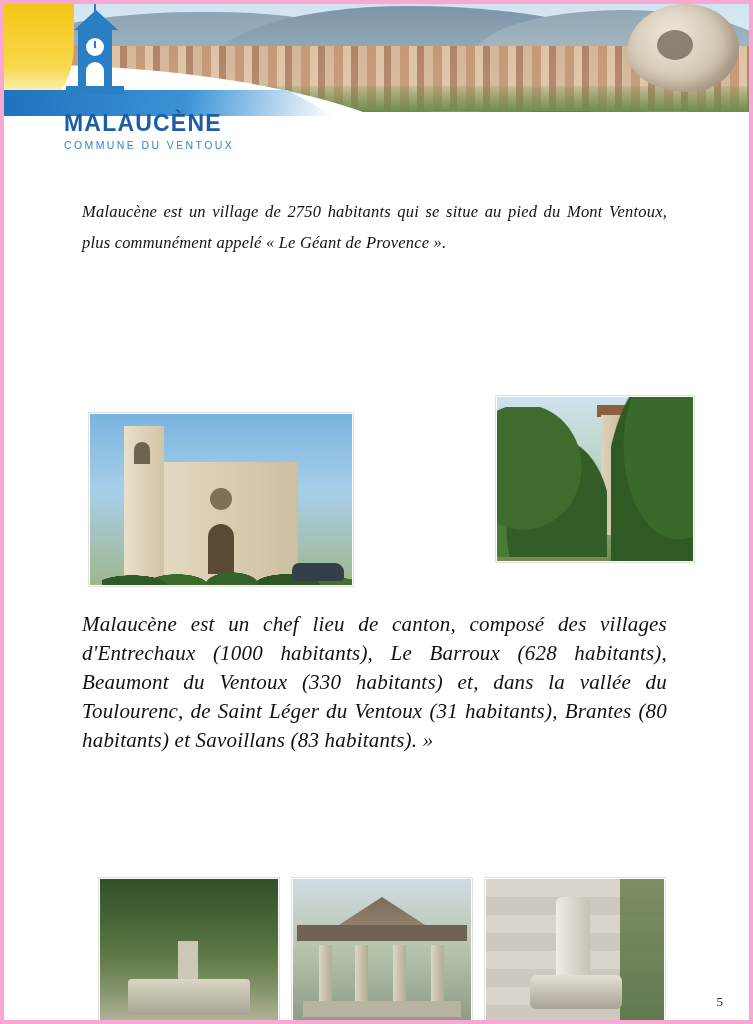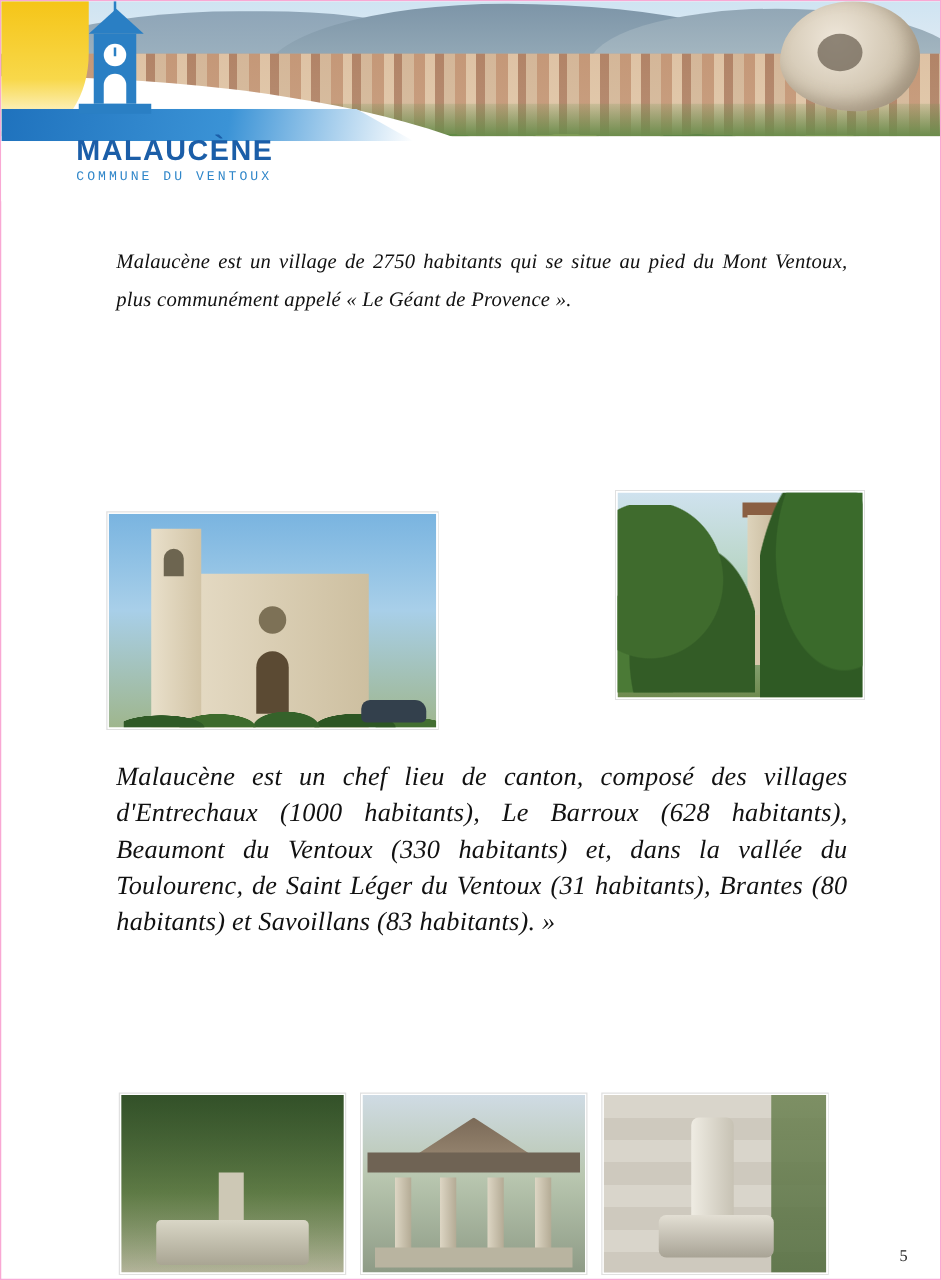--- a/index.html
+++ b/index.html
@@ -13,21 +13,21 @@
     position: relative;
     font-family: "Liberation Serif", serif;
     overflow: hidden;
   }
 
   
   .page {
     position: absolute;
     inset: 0;
     background: #ffffff;
-    border: 1px solid #f9a8d4;
+    border: 4px solid #f9a8d4;
     box-sizing: border-box;
     overflow: hidden;
   }
 
   
   .header {
     position: absolute;
     left: 0; top: 0;
     width: 753px;
     height: 160px;
@@ -194,31 +194,31 @@
   }
   .brand-title {
     font-family: "Liberation Sans", sans-serif;
     font-weight: bold;
     font-size: 23px;
     letter-spacing: 1.2px;
     color: #1b5ea8;
     line-height: 1;
   }
   .brand-sub {
-    font-family: Liberation Mono, monospace;
+    font-family: Liberation Sans, sans-serif;
     font-size: 10.5px;
     letter-spacing: 2.4px;
     color: #2f86c9;
     margin-top: 4px;
   }
 
   
   .content {
     position: absolute;
-    left: 92px;
+    left: 78px;
     top: 192px;
     width: 585px;
   }
   p.para {
     margin: 0 0 20px 0;
     font-family: "Liberation Serif", serif;
     font-style: italic;
     font-size: 16.5px;
     line-height: 31px;
     color: #111111;

